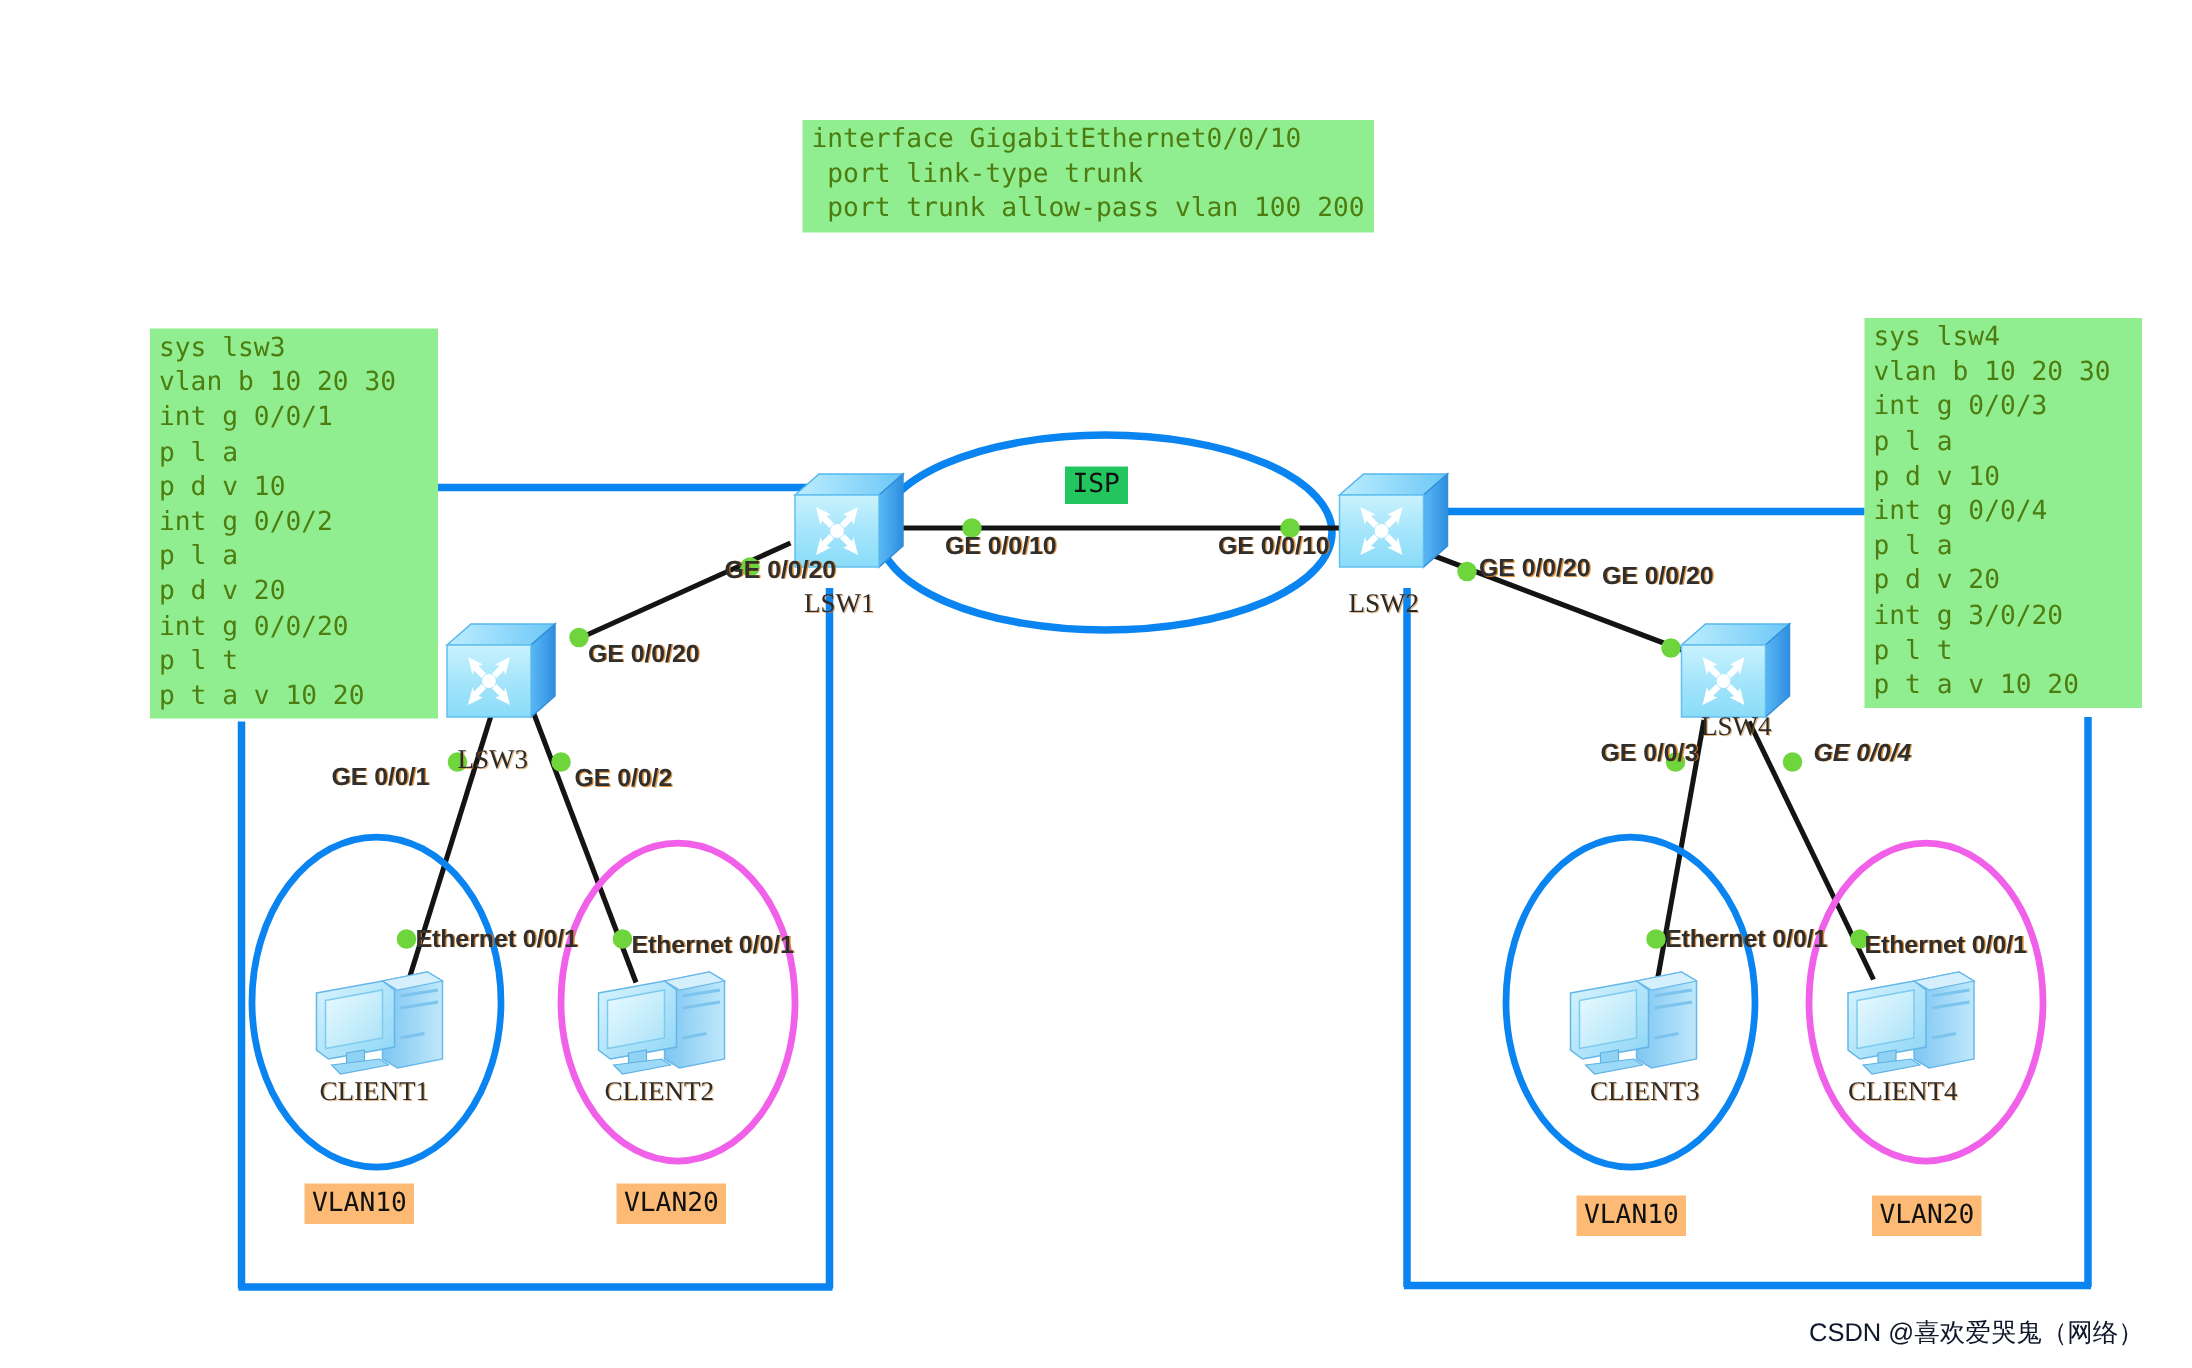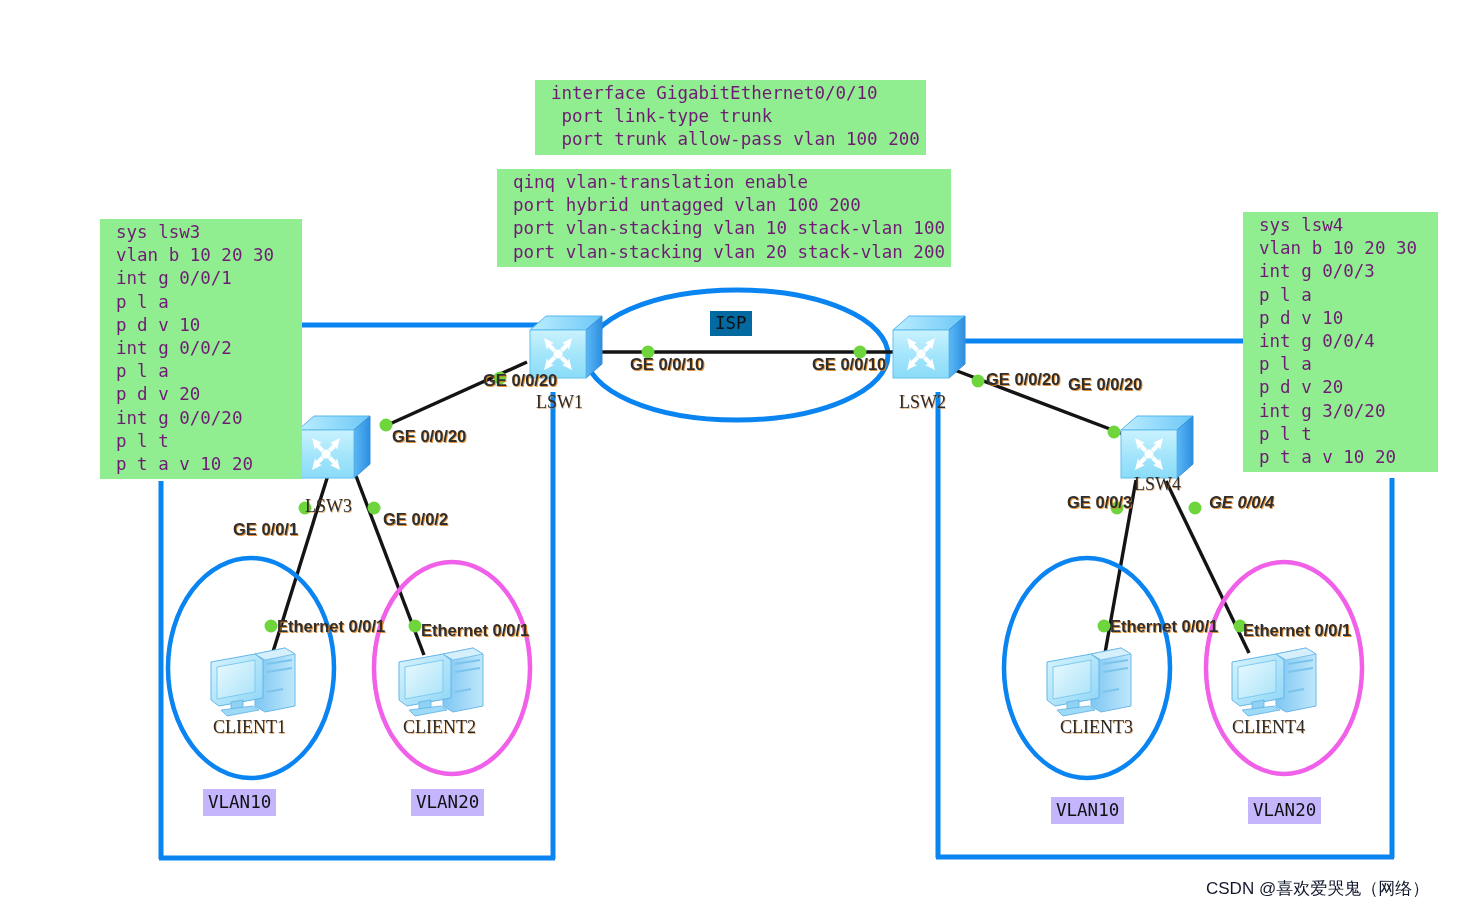--- a/index.html
+++ b/index.html
@@ -23,43 +23,43 @@
     left: 0;
     top: 0;
     width: 1461px;
     height: 912px;
   }
 
   
   .cfg-box {
     position: absolute;
     background: #90ee90;
-    color: #701a75;
+    color: #4d7c0f;
     font-family: "DejaVu Sans Mono", "Liberation Mono", monospace;
     font-size: 17.5px;
     line-height: 23.2px;
     white-space: pre;
-    padding: 2px 6px 3px 16px;
+    padding: 2px 6px 3px 6px;
     letter-spacing: 0px;
     z-index: 30;
   }
   .vlan-tag {
     position: absolute;
-    background: #c4b5fd;
+    background: #fdba74;
     color: #111111;
     font-family: "DejaVu Sans Mono", "Liberation Mono", monospace;
     font-size: 17.5px;
     line-height: 22px;
     white-space: pre;
     padding: 2px 5px 3px 5px;
     z-index: 30;
   }
   .isp-tag {
     position: absolute;
-    background: #0369a1;
+    background: #22c55e;
     color: #111111;
     font-family: "DejaVu Sans Mono", "Liberation Mono", monospace;
     font-size: 17.5px;
     line-height: 22px;
     white-space: pre;
     padding: 1px 5px 2px 5px;
     z-index: 30;
   }
 
   
@@ -218,24 +218,20 @@
     <use href="#pc-icon" x="203" y="640" width="100" height="84"></use>
     <use href="#pc-icon" x="391" y="640" width="100" height="84"></use>
     <use href="#pc-icon" x="1039" y="640" width="100" height="84"></use>
     <use href="#pc-icon" x="1224" y="640" width="100" height="84"></use>
   </svg>
 
   <div class="cfg-box" style="left:535px; top:80px;">interface GigabitEthernet0/0/10
  port link-type trunk
  port trunk allow-pass vlan 100 200</div>
 
-  <div class="cfg-box" style="left:497px; top:169px;">qinq vlan-translation enable
-port hybrid untagged vlan 100 200
-port vlan-stacking vlan 10 stack-vlan 100
-port vlan-stacking vlan 20 stack-vlan 200</div>
 
   <div class="cfg-box" style="left:100px; top:219px; width:180px;">sys lsw3
 vlan b 10 20 30
 int g 0/0/1
 p l a
 p d v 10
 int g 0/0/2
 p l a
 p d v 20
 int g 0/0/20
@@ -268,21 +264,21 @@
 
   <div class="if-label" style="left:630px; top:355px;">GE 0/0/10</div>
   <div class="if-label" style="left:812px; top:355px;">GE 0/0/10</div>
 
   <div class="if-label" style="left:483px; top:371px;">GE 0/0/20</div>
   <div class="if-label" style="left:392px; top:427px;">GE 0/0/20</div>
 
   <div class="if-label" style="left:986px; top:370px;">GE 0/0/20</div>
   <div class="if-label" style="left:1068px; top:375px;">GE 0/0/20</div>
 
-  <div class="if-label" style="left:221px; top:520px;margin-left:12px;">GE 0/0/1</div>
+  <div class="if-label" style="left:221px; top:509px;">GE 0/0/1</div>
   <div class="if-label" style="left:383px; top:510px;">GE 0/0/2</div>
 
   <div class="if-label" style="left:1067px; top:493px;">GE 0/0/3</div>
   <div class="if-label" style="left:1209px; top:493px;font-style:italic;">GE 0/0/4</div>
 
   <div class="if-label" style="left:277px; top:617px;">Ethernet 0/0/1</div>
   <div class="if-label" style="left:421px; top:621px;">Ethernet 0/0/1</div>
   <div class="if-label" style="left:1110px; top:617px;">Ethernet 0/0/1</div>
   <div class="if-label" style="left:1243px; top:621px;">Ethernet 0/0/1</div>
 

